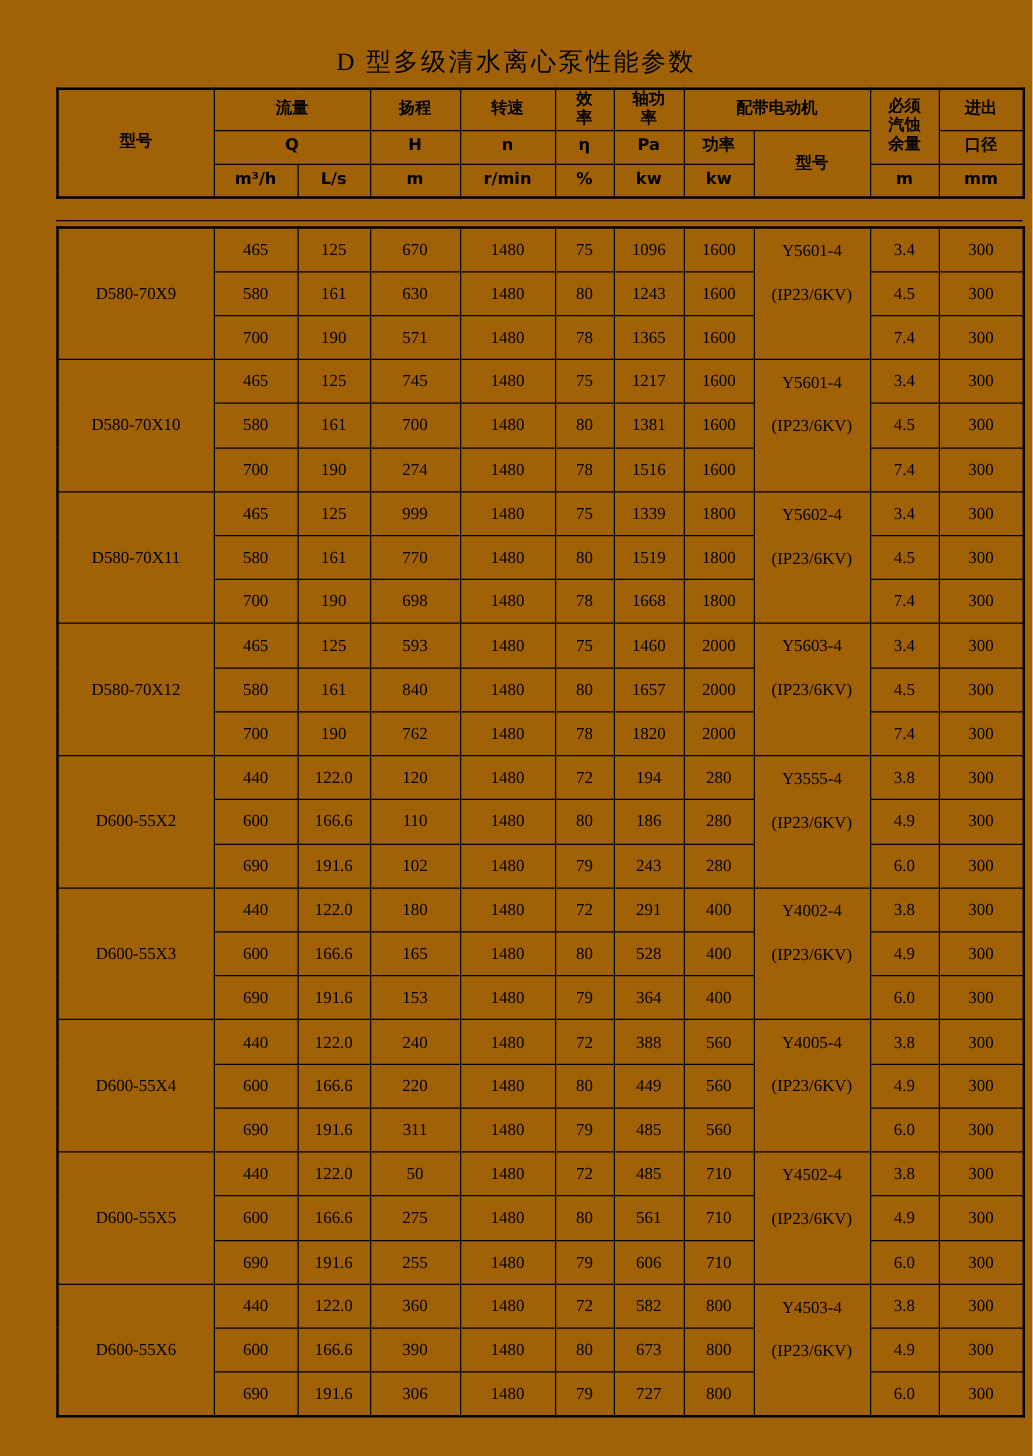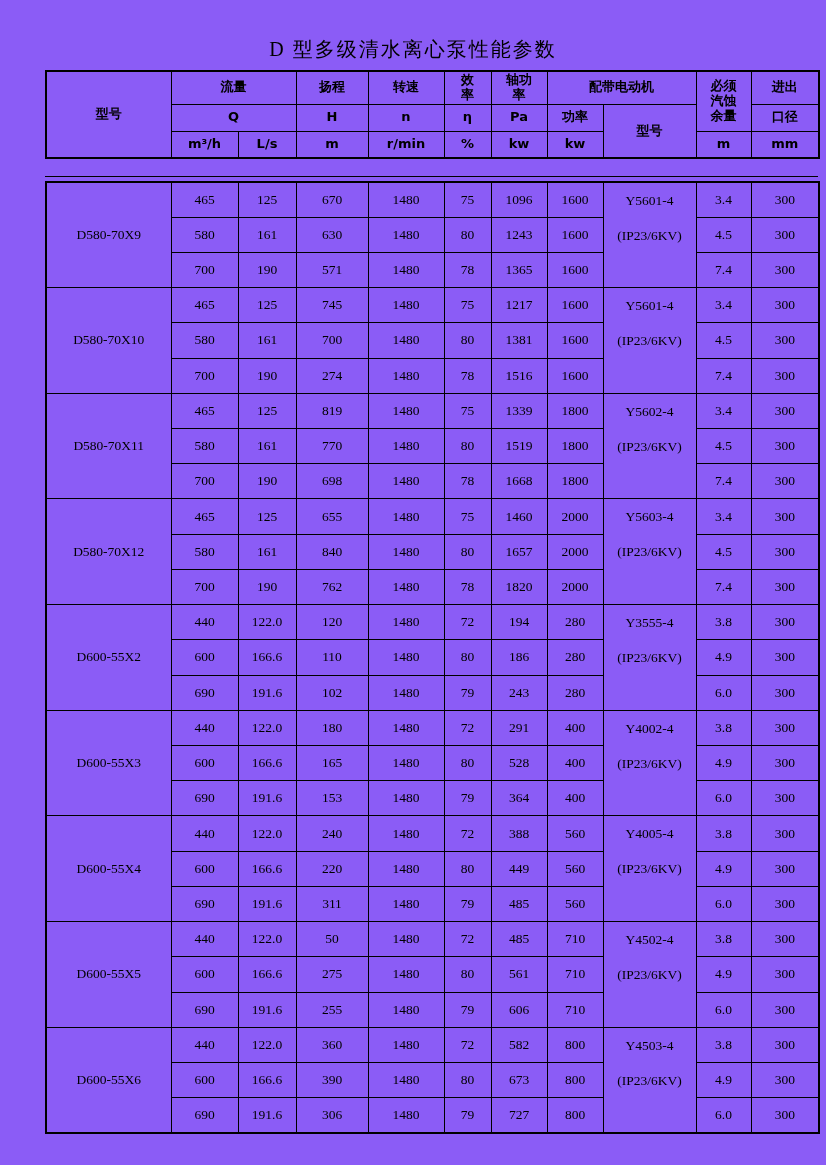--- a/index.html
+++ b/index.html
@@ -3,21 +3,21 @@
 <meta charset="utf-8">
 <style>
   * { margin: 0; padding: 0; box-sizing: border-box; }
   html, body { background: #fff; }
   body {
     width: 826px; height: 1165px;
     font-family: "Liberation Sans", sans-serif;
     color: #000;
     position: relative;
   }
-  .page { position: absolute; inset: 0; background: #8b5cf6; }
+  .page { position: absolute; inset: 0; background: #a16207; }
 
   .title {
     position: absolute;
     top: 36px; left: 0; width: 100%;
     text-align: center;
     font-family: "Liberation Serif", "DejaVu Serif", serif;
     font-weight: 400;
     font-size: 20px;
     letter-spacing: 2px;
     white-space: nowrap;
@@ -215,21 +215,21 @@
           <td>78</td>
           <td>1516</td>
           <td>1600</td>
           <td>7.4</td>
           <td>300</td>
         </tr>
         <tr>
           <td rowspan="3">D580-70X11</td>
           <td>465</td>
           <td>125</td>
-          <td>819</td>
+          <td>999</td>
           <td>1480</td>
           <td>75</td>
           <td>1339</td>
           <td>1800</td>
           <td rowspan="3" class="motor-cell">
             <div class="motor-line">Y5602-4</div>
             <div class="motor-line">(IP23/6KV)</div>
           </td>
           <td>3.4</td>
           <td>300</td>
@@ -253,21 +253,21 @@
           <td>78</td>
           <td>1668</td>
           <td>1800</td>
           <td>7.4</td>
           <td>300</td>
         </tr>
         <tr>
           <td rowspan="3">D580-70X12</td>
           <td>465</td>
           <td>125</td>
-          <td>655</td>
+          <td>593</td>
           <td>1480</td>
           <td>75</td>
           <td>1460</td>
           <td>2000</td>
           <td rowspan="3" class="motor-cell">
             <div class="motor-line">Y5603-4</div>
             <div class="motor-line">(IP23/6KV)</div>
           </td>
           <td>3.4</td>
           <td>300</td>

